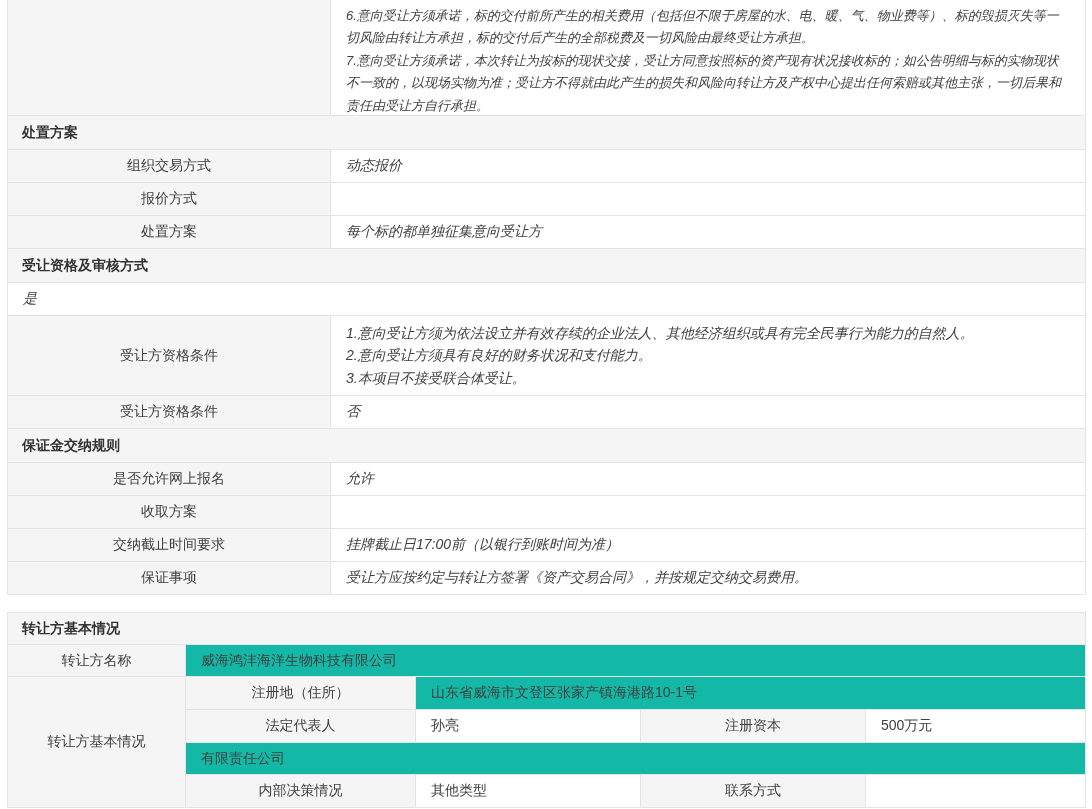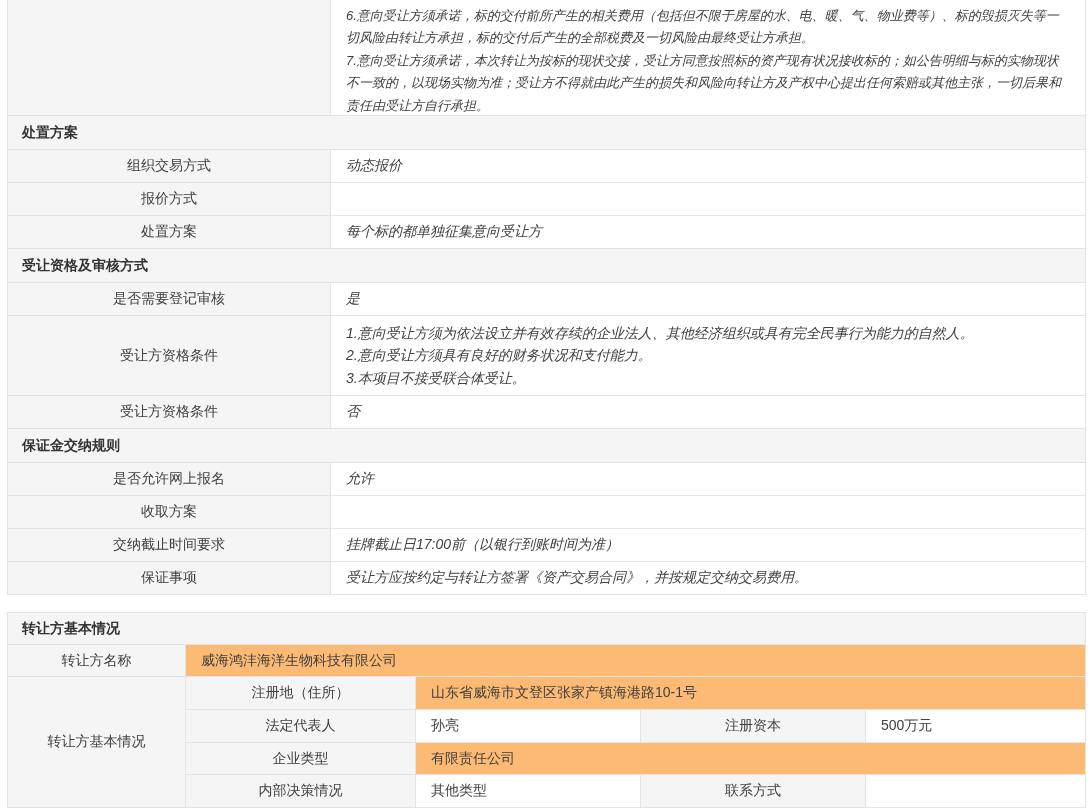--- a/index.html
+++ b/index.html
@@ -56,21 +56,21 @@
   .c-inner {
     width:230px; background:#f5f5f5; border-right:1px solid #e4e4e4;
     justify-content:center; text-align:center;
   }
   .c-v1 { width:225px; background:#fff; border-right:1px solid #e4e4e4; padding-left:15px; }
   .c-l2 {
     width:225px; background:#f5f5f5; border-right:1px solid #e4e4e4;
     justify-content:center; text-align:center;
   }
   .c-v2 { flex:1; background:#fff; padding-left:15px; }
-  .c-vw { flex:1; background:#fdba74; padding-left:15px; }
+  .c-vw { flex:1; background:#14b8a6; padding-left:15px; }
 
   .group { display:flex; border-top:1px solid #e4e4e4; }
   .gcell {
     width:178px; background:#f5f5f5; border-right:1px solid #e4e4e4;
     display:flex; align-items:center; justify-content:center; text-align:center;
   }
   .grows { flex:1; }
   .grows .row + .row { border-top:1px solid #e4e4e4; }
 </style>
 </head>
@@ -97,21 +97,20 @@
   </div>
   <div class="row r33 bt">
     <div class="cell c-label">处置方案</div>
     <div class="cell c-value">每个标的都单独征集意向受让方</div>
   </div>
 
   <div class="row hdr bt">
     <div class="hcell">受让资格及审核方式</div>
   </div>
   <div class="row r33 bt">
-    <div class="cell c-label">是否需要登记审核</div>
     <div class="cell c-value">是</div>
   </div>
   <div class="row r80 bt">
     <div class="cell c-label">受让方资格条件</div>
     <div class="cell c-value pre3">1.意向受让方须为依法设立并有效存续的企业法人、其他经济组织或具有完全民事行为能力的自然人。
 2.意向受让方须具有良好的财务状况和支付能力。
 3.本项目不接受联合体受让。</div>
   </div>
   <div class="row r33 bt">
     <div class="cell c-label">受让方资格条件</div>
@@ -157,21 +156,20 @@
         <div class="cell c-inner">注册地（住所）</div>
         <div class="cell c-vw">山东省威海市文登区张家产镇海港路10-1号</div>
       </div>
       <div class="row r33b">
         <div class="cell c-inner">法定代表人</div>
         <div class="cell c-v1">孙亮</div>
         <div class="cell c-l2">注册资本</div>
         <div class="cell c-v2">500万元</div>
       </div>
       <div class="row r32">
-        <div class="cell c-inner">企业类型</div>
         <div class="cell c-vw">有限责任公司</div>
       </div>
       <div class="row r33b">
         <div class="cell c-inner">内部决策情况</div>
         <div class="cell c-v1">其他类型</div>
         <div class="cell c-l2">联系方式</div>
         <div class="cell c-v2"></div>
       </div>
     </div>
   </div>

